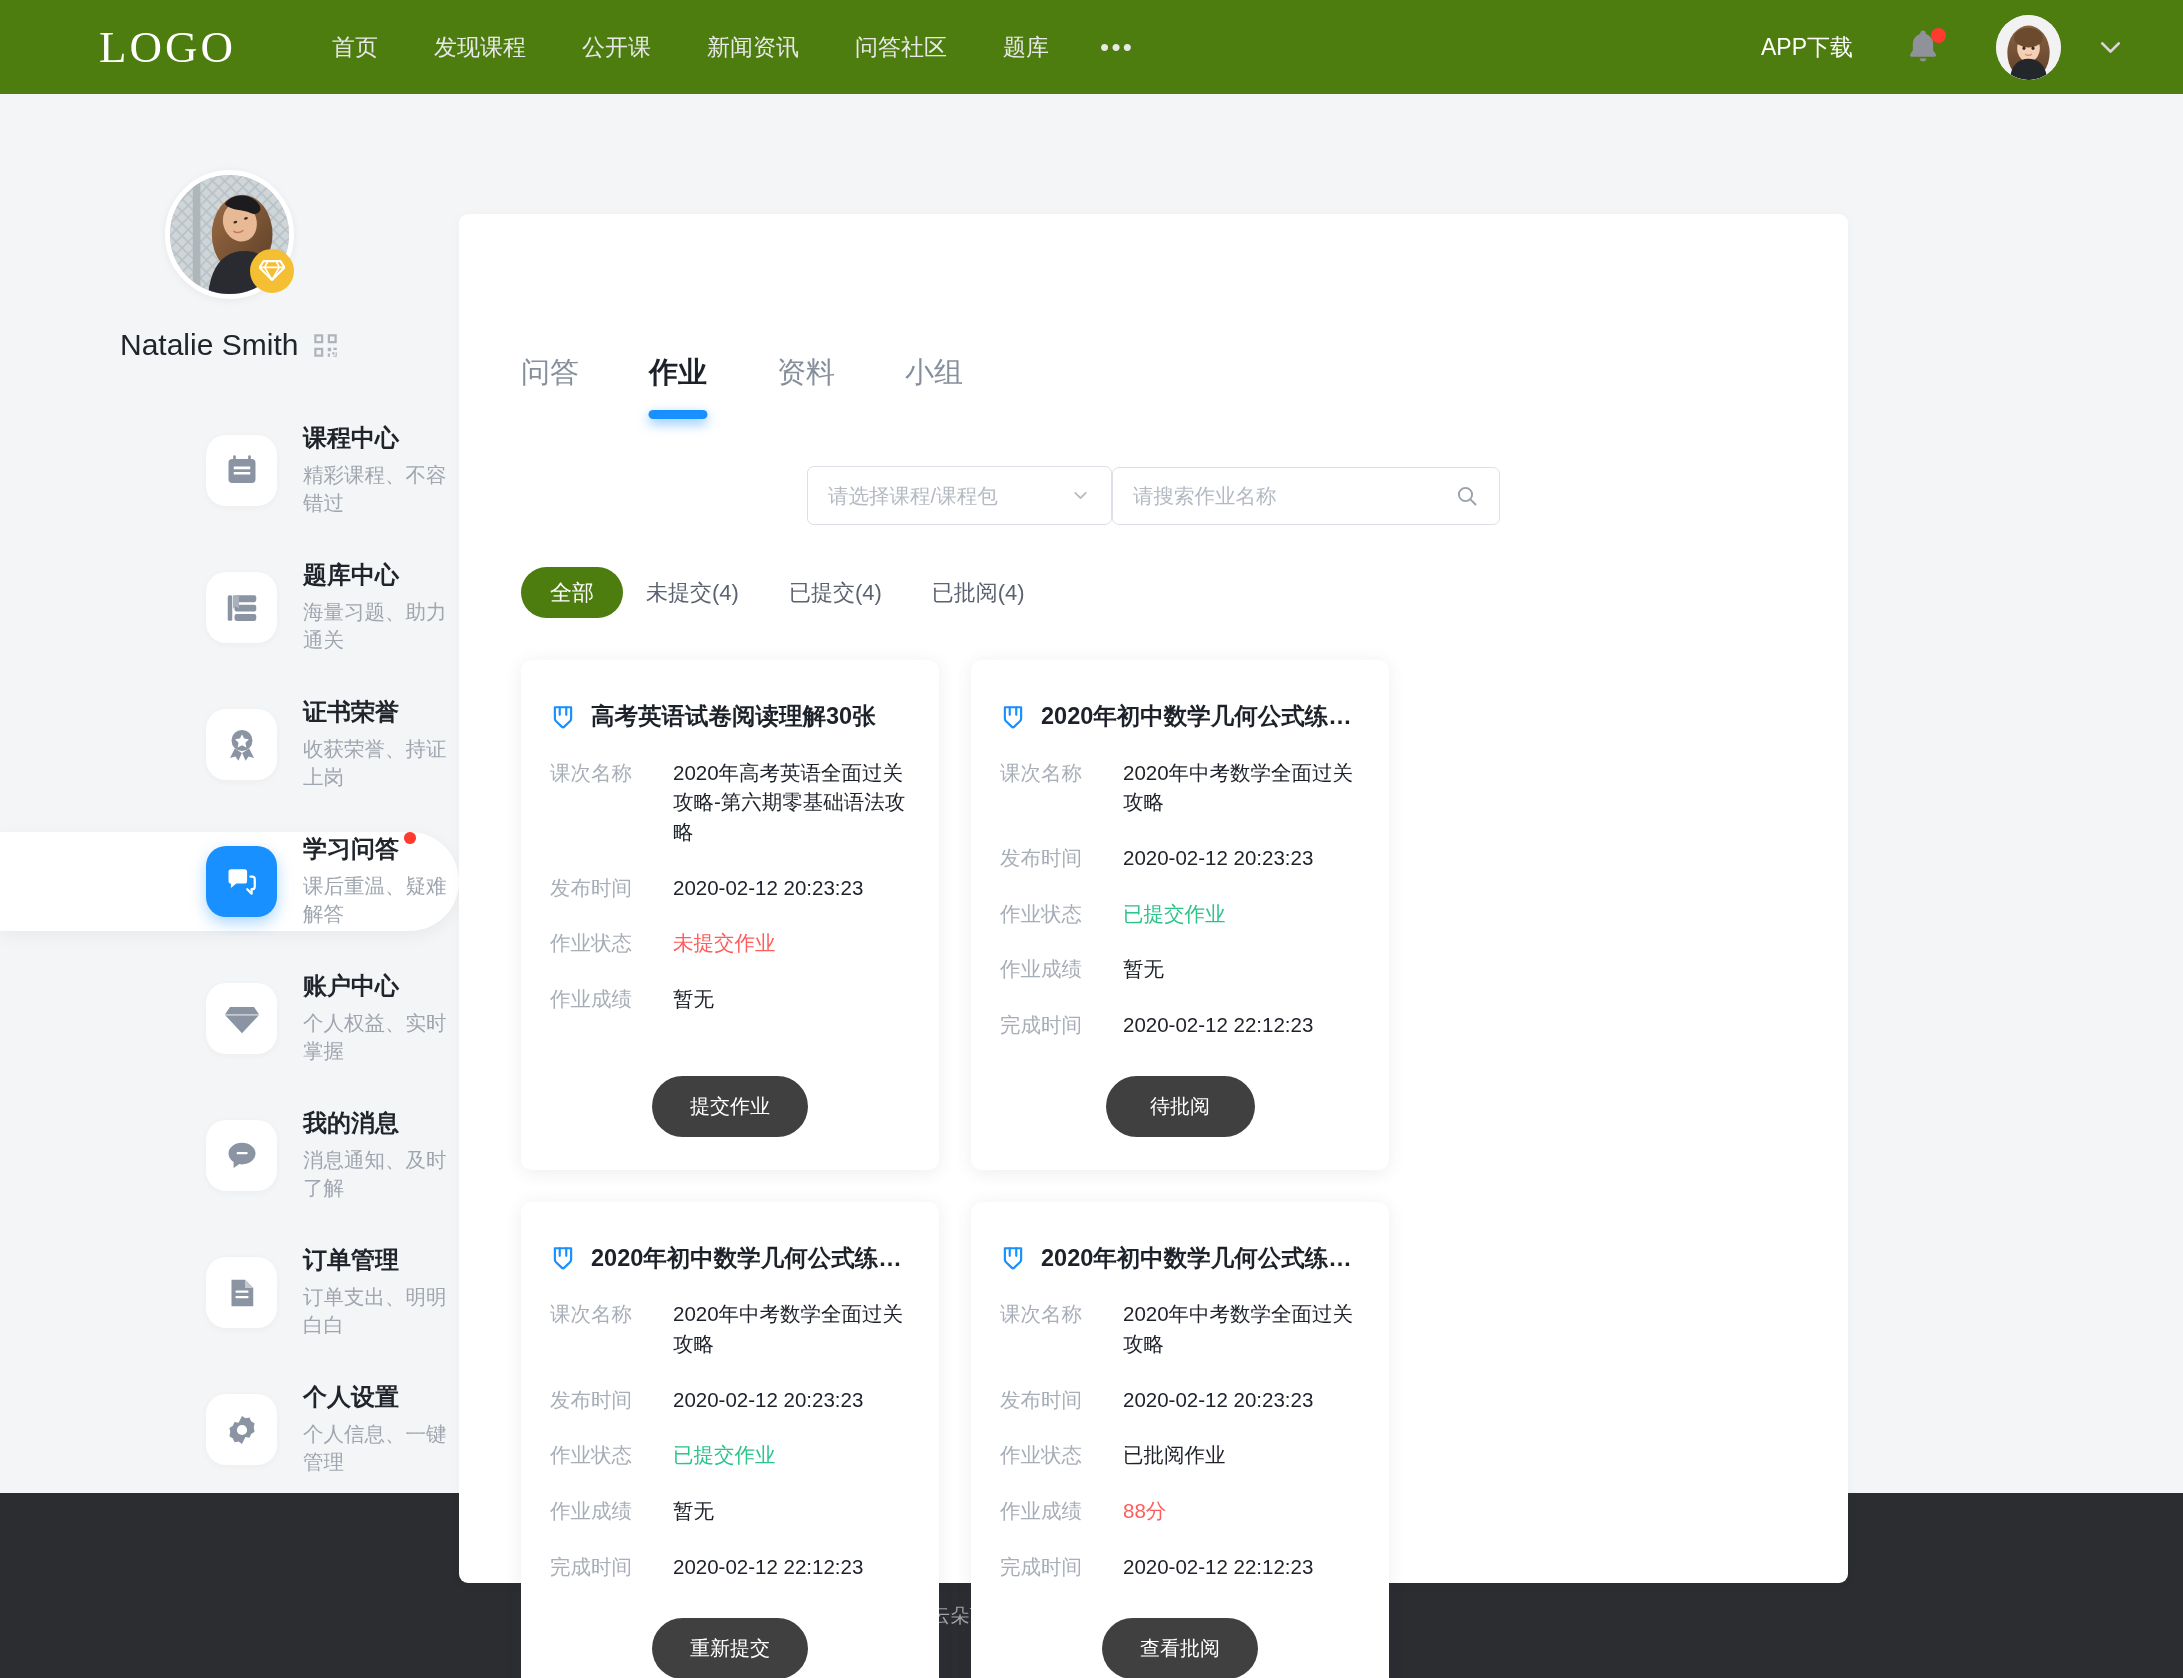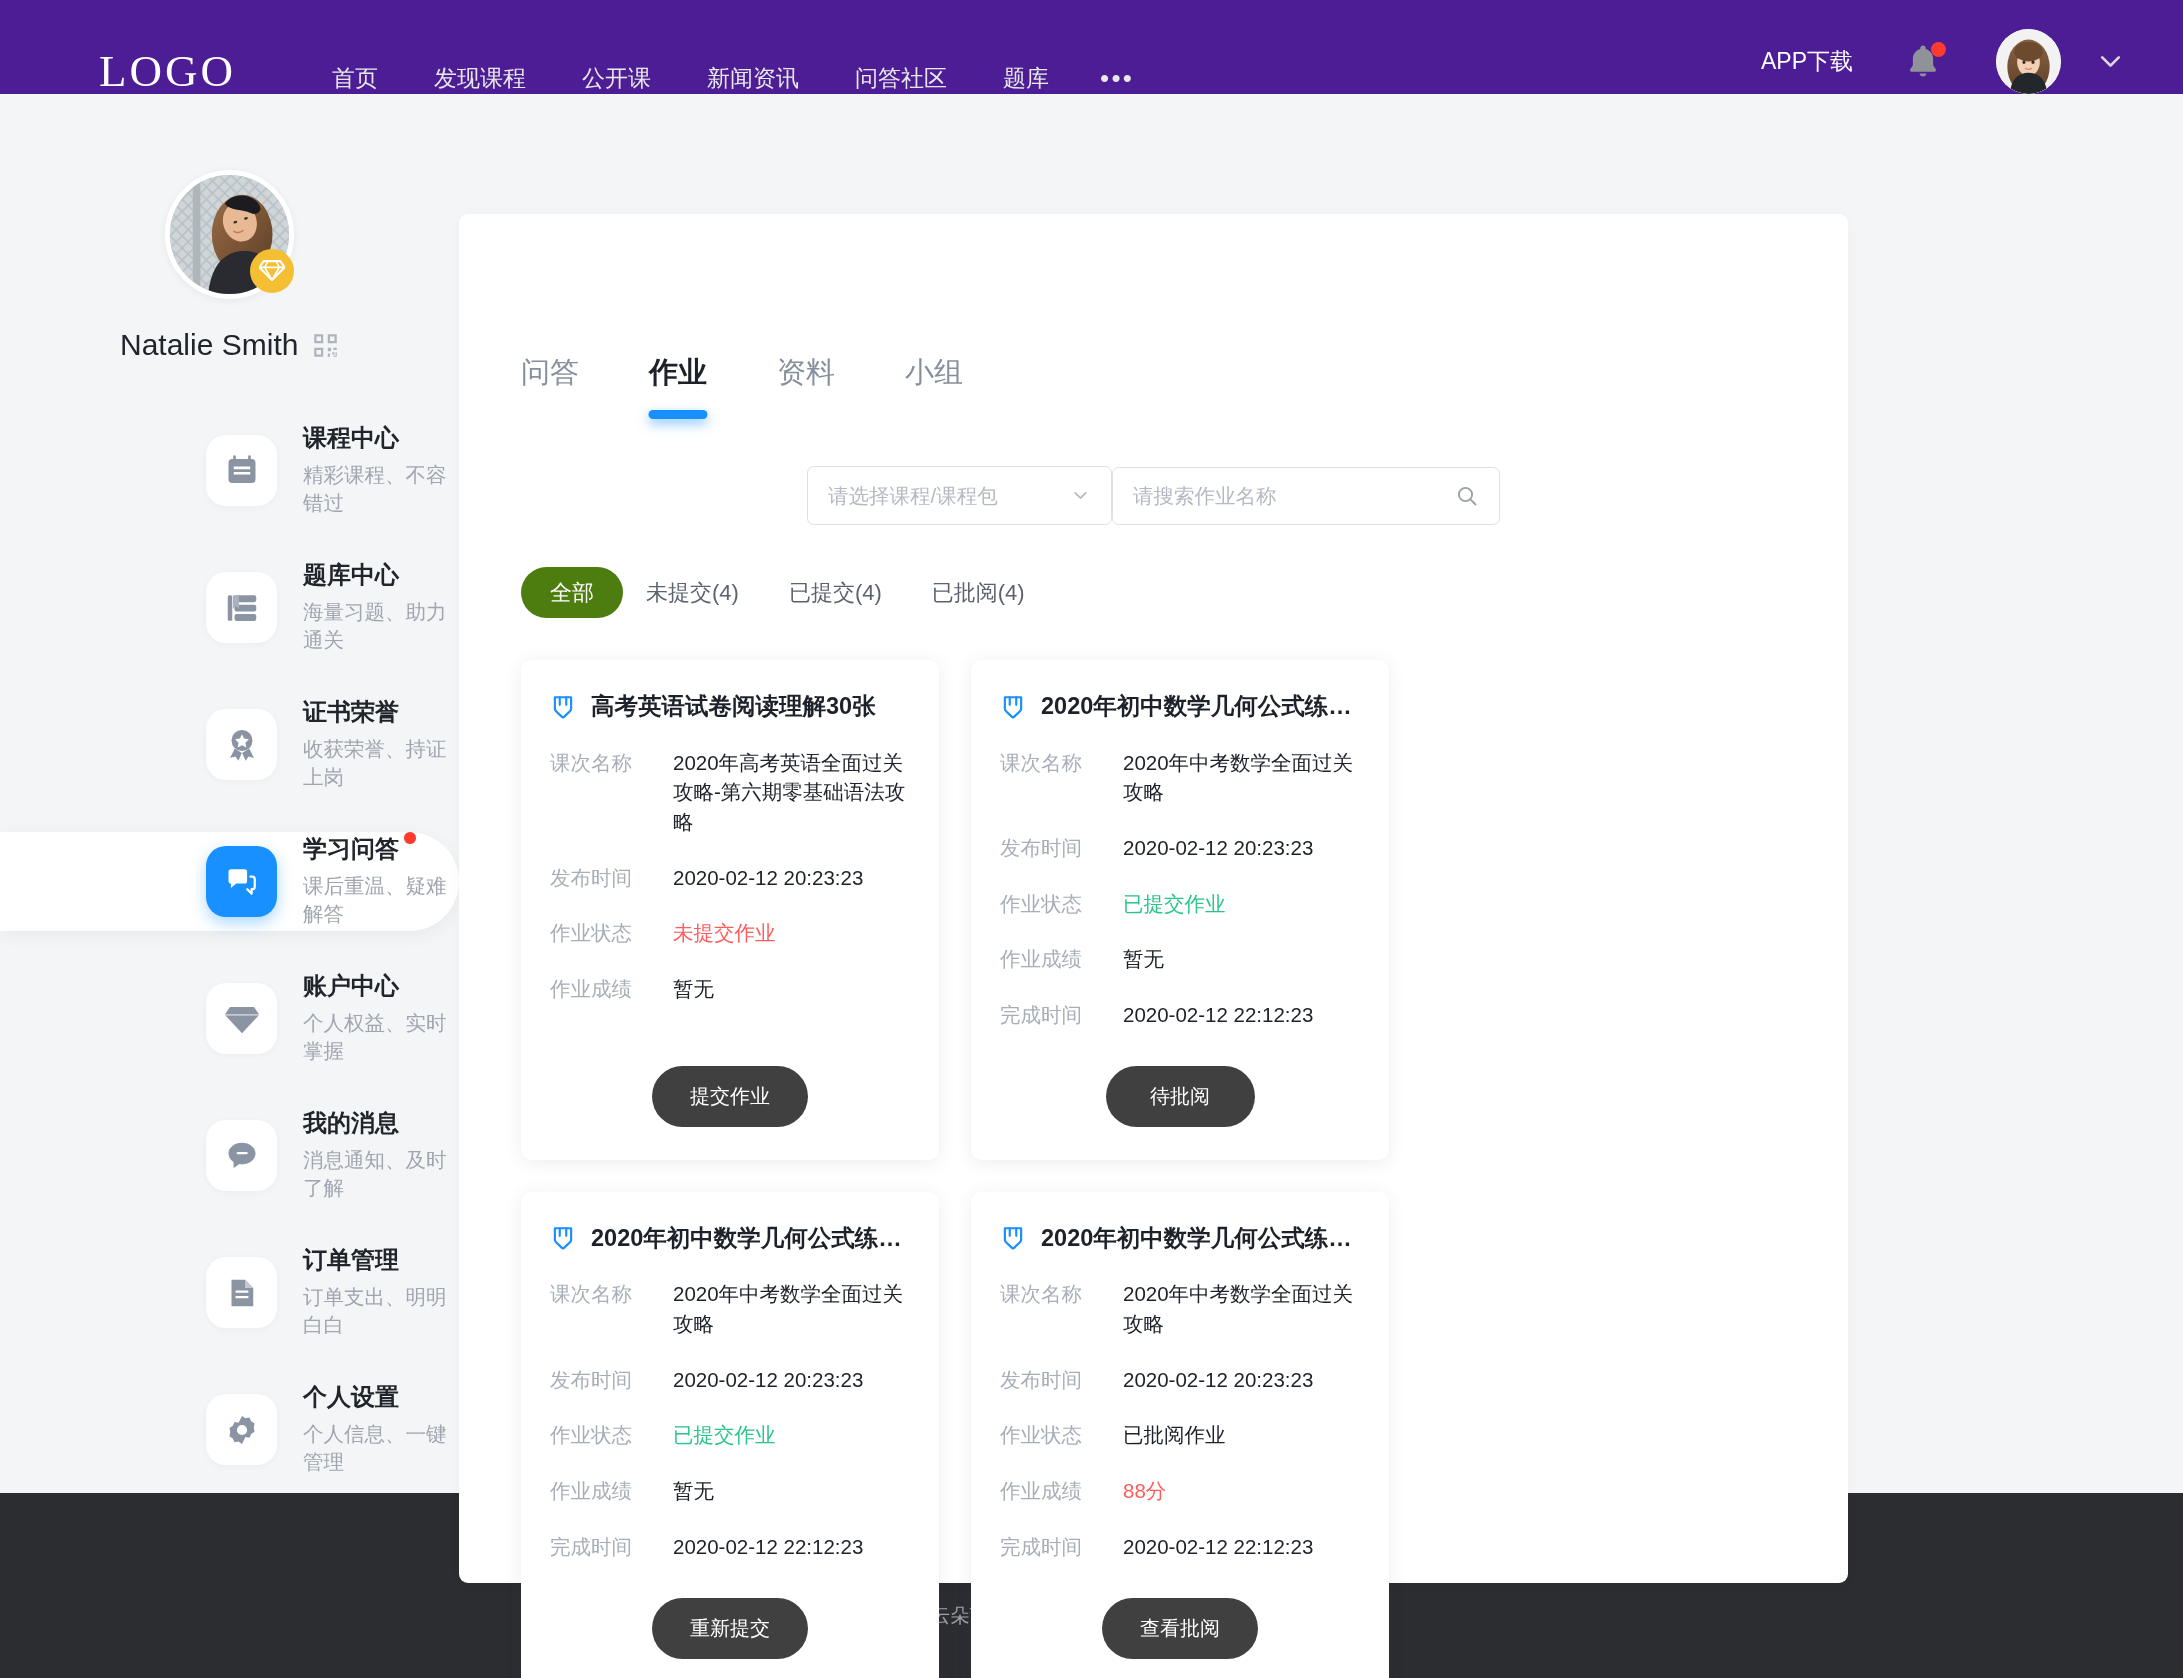--- a/index.html
+++ b/index.html
@@ -6,23 +6,23 @@
   html, body {
     width: 2183px; height: 1678px;
     font-family: "Liberation Sans", "DejaVu Sans", sans-serif;
     background: #f4f5f7;
     overflow: hidden;
   }
 
   
   .topnav {
     height: 94px;
-    background: #4c1d95;
+    background: #4d7c0f;
     display: flex;
-    align-items: flex-end;
+    align-items: center;
     padding: 0 56px 0 99px;
     position: relative;
   }
   .logo {
     color: #fff;
     font-size: 45px;
     letter-spacing: 3px;
     font-weight: 300;
     margin-right: 68px;
     line-height: 1;
@@ -186,21 +186,21 @@
   .grid {
     display: flex; flex-wrap: wrap; gap: 32px; margin-top: 42px;
   }
   .card {
     width: 418px; min-height: 455px;
     background: #fff; border-radius: 10.6px;
     box-shadow: 0 2.3px 16.7px rgba(60,70,90,.09);
     padding: 32px 29px 33px 29px;
     display: flex; flex-direction: column;
   }
-  .card-head { display: flex; align-items: flex-start; gap: 15px; }
+  .card-head { display: flex; align-items: flex-start; gap: 15px; margin-top: 10px; }
   .card-title {
     font-size: 23.5px; color: #1d2129; font-weight: 700;
     line-height: 1.25; white-space: nowrap; overflow: hidden;
     text-overflow: ellipsis; max-width: 318px;
   }
   .rows { margin-top: 26px; flex: 1; }
   .row { display: flex; margin-bottom: 26px; align-items: flex-start; }
   .row-label {
     font-size: 20.5px; color: #a8aeb8; width: 103px; flex-shrink: 0;
     line-height: 1.45;

